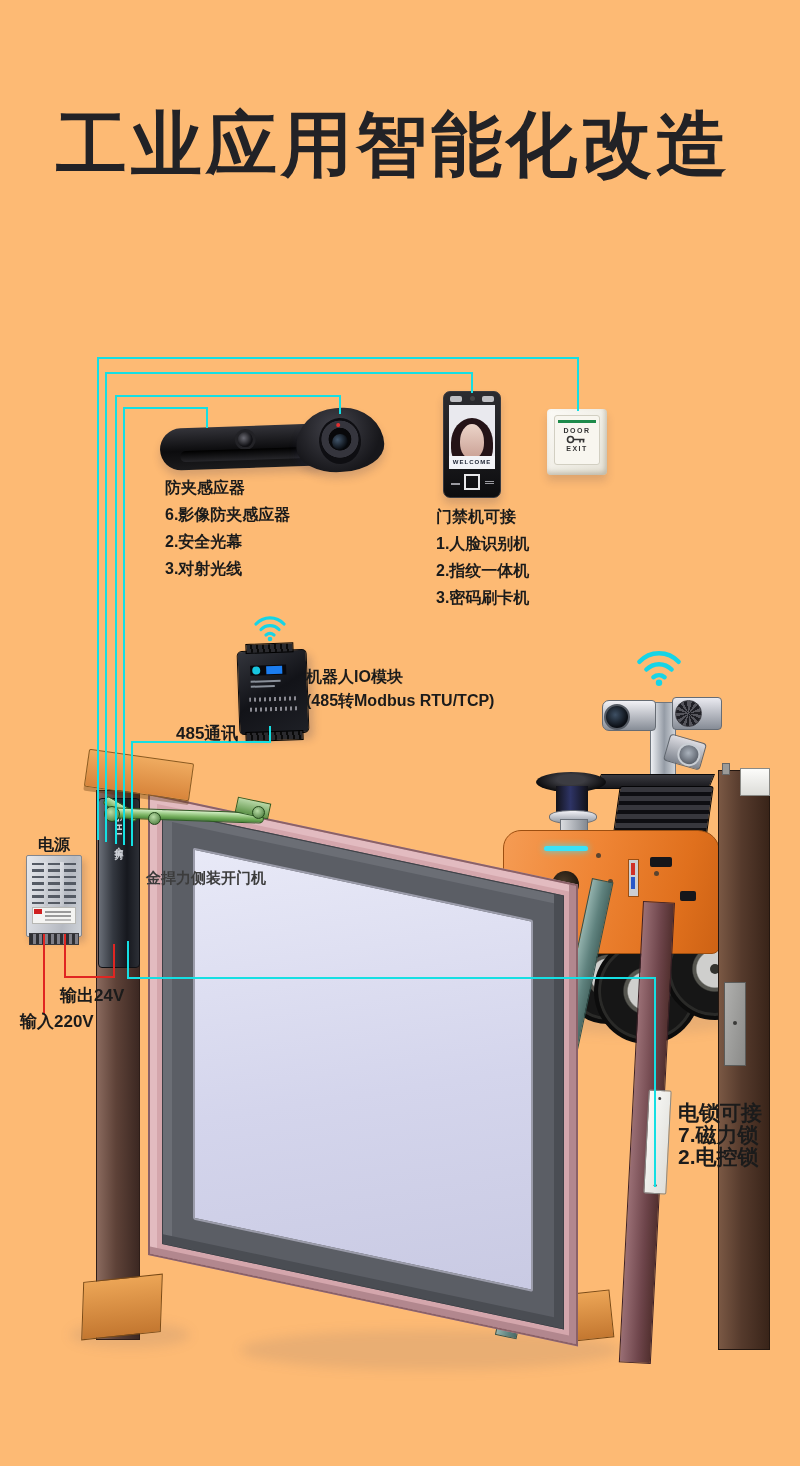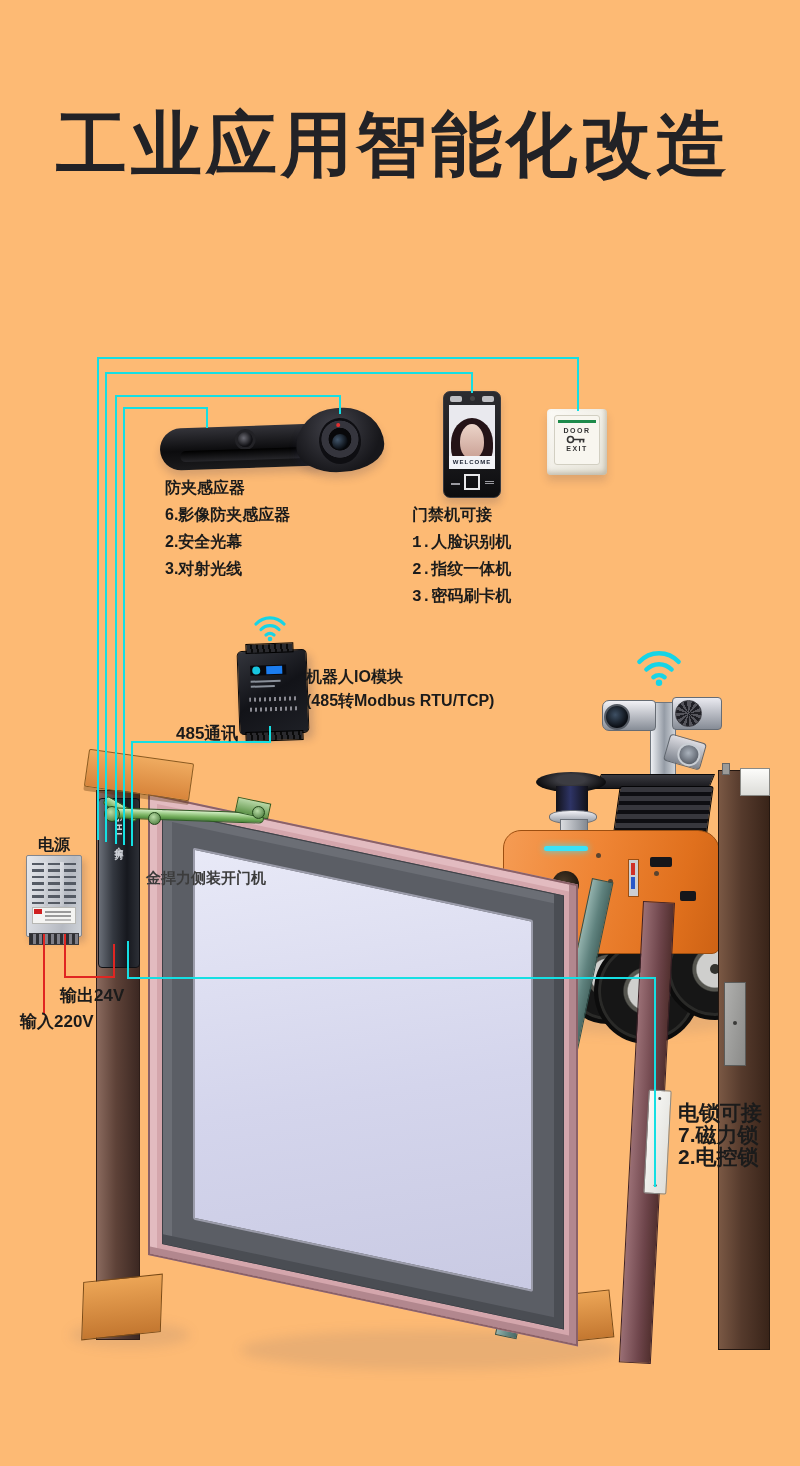--- a/index.html
+++ b/index.html
@@ -275,21 +275,21 @@
   </div>
 
   <div class="lbl" style="left:165px;top:474px;">
     <div>防夹感应器</div>
     <div>6.影像防夹感应器</div>
     <div>2.安全光幕</div>
     <div>3.对射光线</div>
   </div>
 
 
-  <div class="lbl" style="left:412px;top:503px;font-family:Liberation Mono, monospace;">
+  <div class="lbl" style="left:436px;top:503px;">
     <div>门禁机可接</div>
     <div>1.人脸识别机</div>
     <div>2.指纹一体机</div>
     <div>3.密码刷卡机</div>
   </div>
 
 
   <svg class="wifi" style="left:250px;top:612px;" width="40" height="30" viewBox="0 0 40 30">
     <path d="M6 12a19 19 0 0 1 28 0" stroke="#16d4e6" stroke-width="3.2" fill="none" stroke-linecap="round"></path>
     <path d="M11 17.5a12.5 12.5 0 0 1 18 0" stroke="#16d4e6" stroke-width="3.2" fill="none" stroke-linecap="round"></path>

